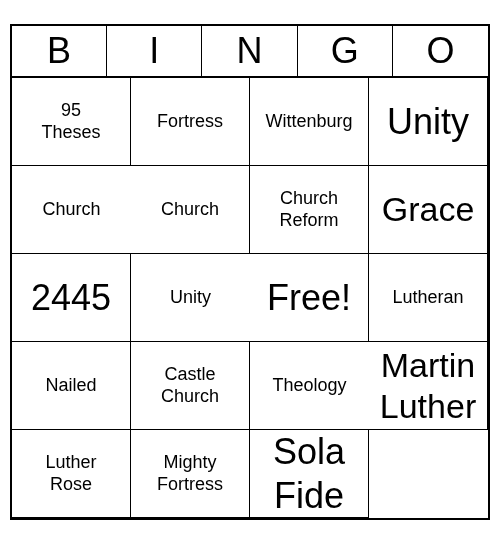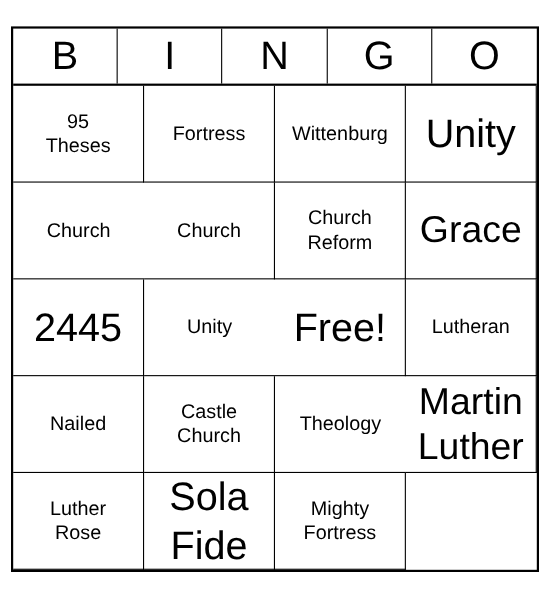--- a/index.html
+++ b/index.html
@@ -117,19 +117,19 @@
       <div class="bingo-cell">
         <span class="cell-text size-small">Theology</span>
       </div>
       <div class="bingo-cell">
         <span class="cell-text size-large">Martin<br>Luther</span>
       </div>
       <div class="bingo-cell">
         <span class="cell-text size-medium">Luther<br>Rose</span>
       </div>
       <div class="bingo-cell">
-        <span class="cell-text size-xlarge">Sola<br>Fide</span>
+        <span class="cell-text size-medium">Mighty<br>Fortress</span>
       </div>
       <div class="bingo-cell">
-        <span class="cell-text size-medium">Mighty<br>Fortress</span>
+        <span class="cell-text size-xlarge">Sola<br>Fide</span>
       </div>
     </div>
 </div>
 
 </body></html>

